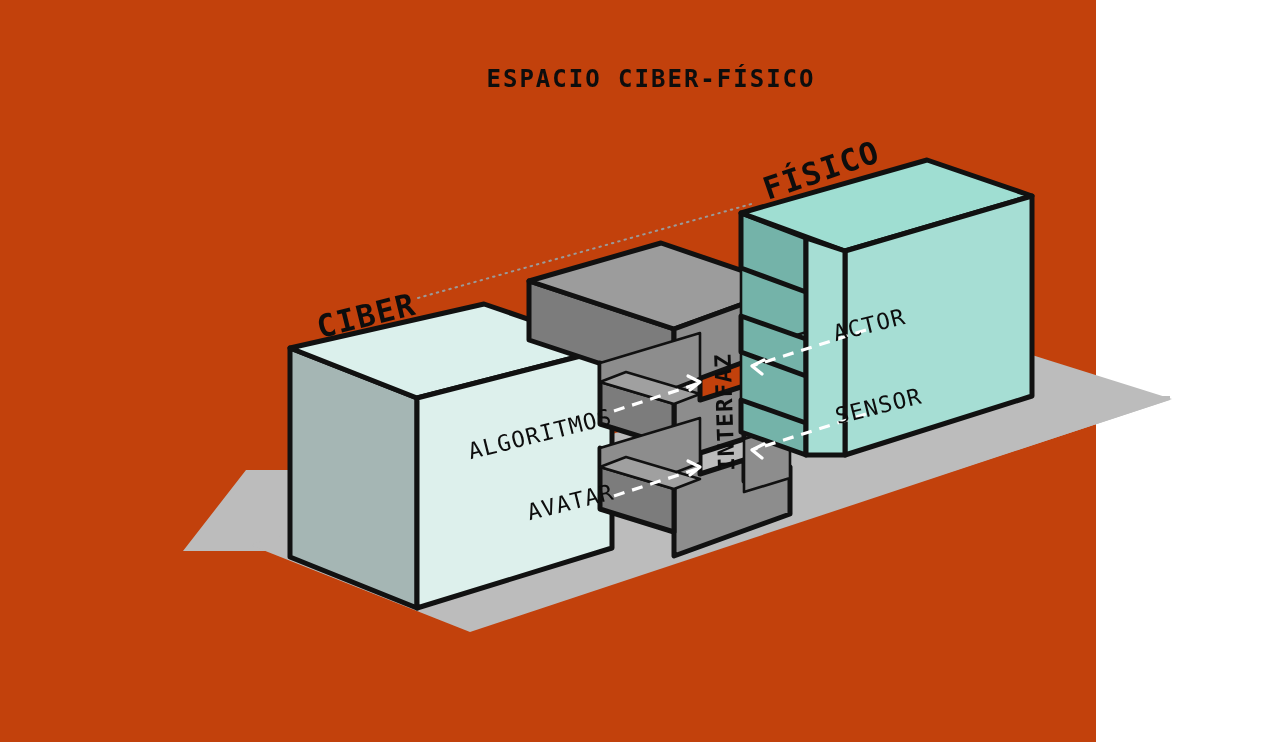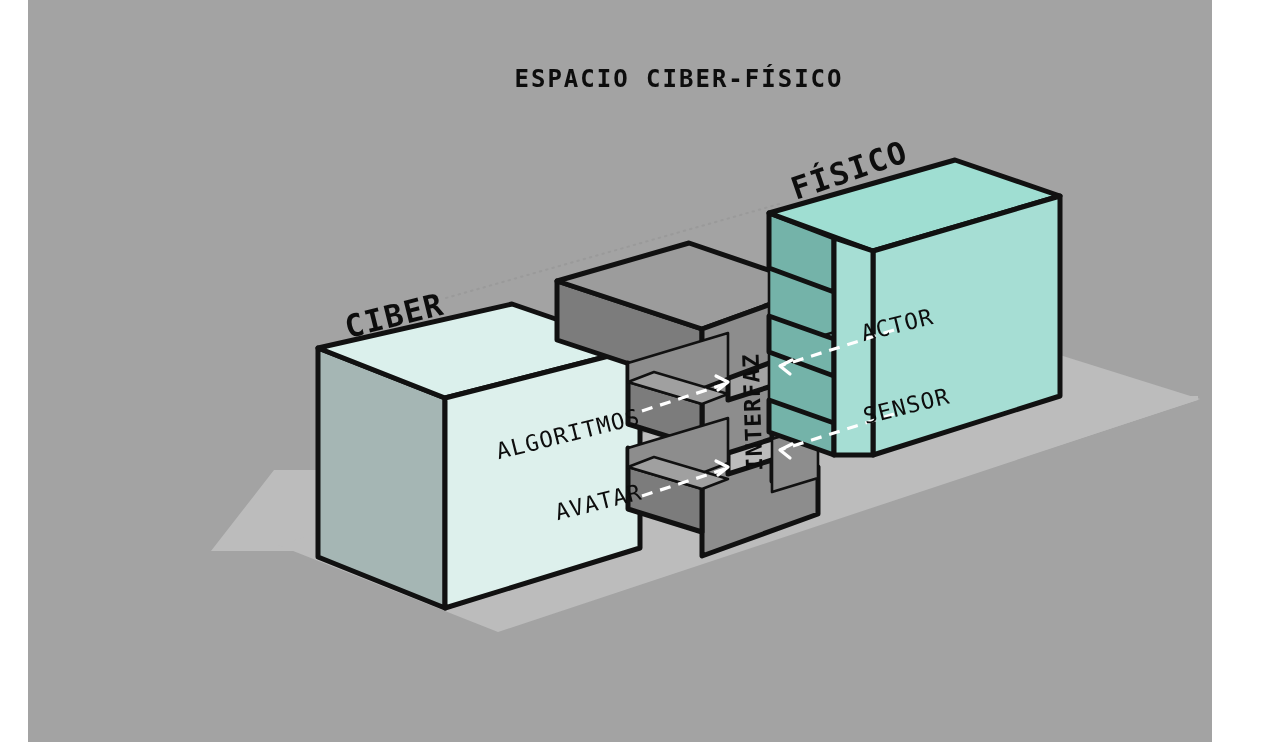--- a/index.html
+++ b/index.html
@@ -8,24 +8,23 @@
     background: #ffffff;
   }
   body {
     width: 1280px;
     height: 742px;
     font-family: "DejaVu Sans Mono", monospace;
     overflow: hidden;
   }
   #diagram-root {
     position: relative;
-    width: 1184px;
+    width: 1096px;
     height: 742px;
-    background: #a3a3a3;
-    margin-left: 28px;
+    background: #c2410c;
   }
   svg#scene {
     display: block;
     width: 1280px;
     height: 742px;
   }
   .stroke-main {
     stroke: #111111;
     stroke-width: 5;
     stroke-linejoin: round;

